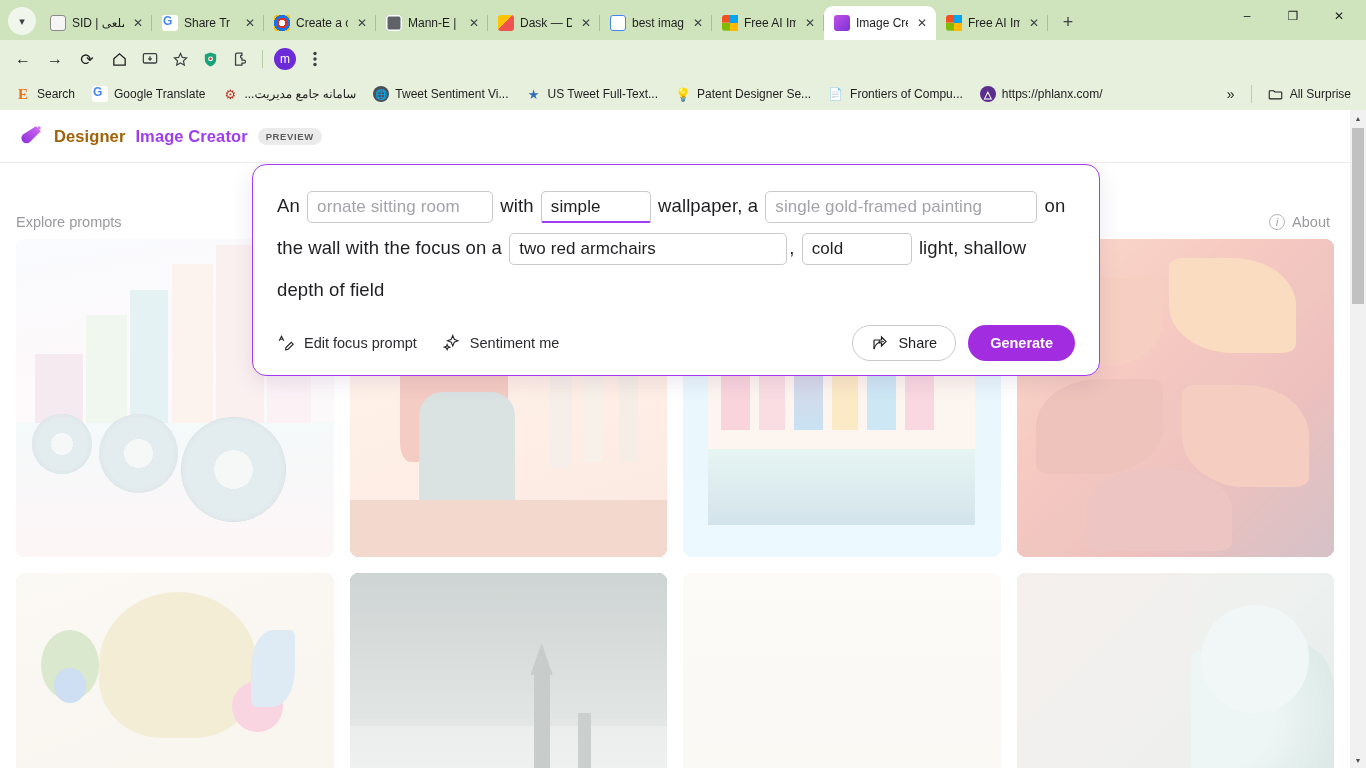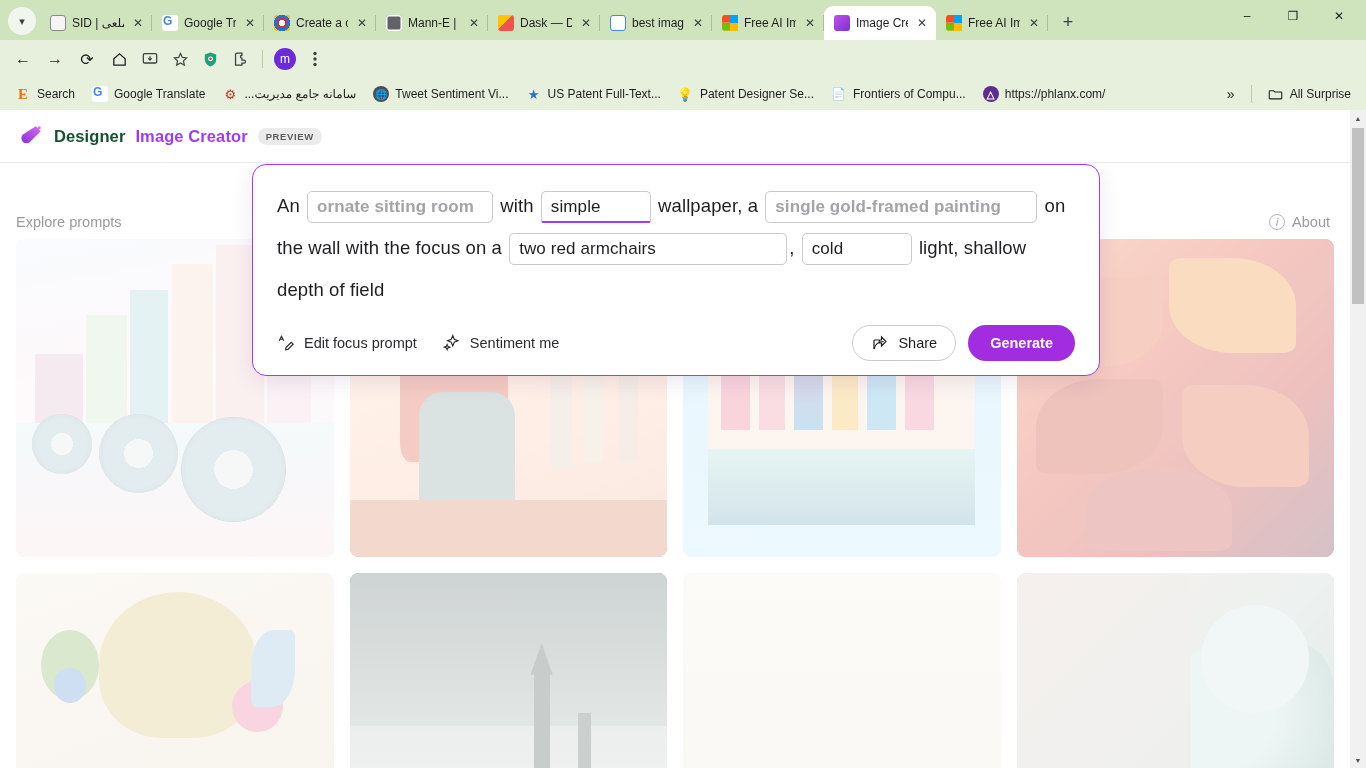--- a/index.html
+++ b/index.html
@@ -100,21 +100,21 @@
   .page { position: relative; height: 658px; background: #ffffff; overflow: hidden; }
 
   .site-header {
     height: 53px; background: #ffffff; display: flex; align-items: center;
     padding: 0 18px; gap: 10px; position: relative; z-index: 30;
     border-bottom: 1px solid #eceaee;
   }
   .brand-mark {
     width: 26px; height: 26px; flex: none; position: relative;
   }
-  .brand-name { font-size: 16.5px; font-weight: bold; color: #14532d; letter-spacing: .1px; }
+  .brand-name { font-size: 16.5px; font-weight: bold; color: #a16207; letter-spacing: .1px; }
   .brand-sub { font-size: 16.5px; font-weight: bold; color: #a03cf0; letter-spacing: .1px; }
   .preview-badge {
     font-size: 9.5px; letter-spacing: .6px; color: #5c5c5c; background: #ebebeb;
     border-radius: 9px; padding: 3px 8px; font-weight: bold;
   }
   .hdr-right { margin-left: auto; display: flex; align-items: center; gap: 14px; }
   .feedback-ico { width: 22px; height: 22px; display: flex; align-items: center; justify-content: center; color: #222; }
   .signin-btn {
     background: #a22ce0; color: #ffffff; border-radius: 20px;
     height: 36px; padding: 0 18px 0 13px; display: flex; align-items: center; gap: 8px;
@@ -166,21 +166,21 @@
   .prompt-text {
     font-size: 18.5px; line-height: 42px; color: #1f1f23; letter-spacing: .1px;
   }
   .slot {
     display: inline-block; vertical-align: middle; height: 32px;
     border: 1px solid #c9c9ce; border-radius: 5px;
     padding: 0 9px; font-size: 17px; line-height: 30px;
     background: #ffffff; color: #1f1f23; margin: 0 2px;
     overflow: hidden; white-space: nowrap;
   }
-  .slot.ph { color: #a3a3aa; font-weight: bold; }
+  .slot.ph { color: #a3a3aa; }
   .slot.focused { border-color: #c9c9ce; border-bottom: 2.5px solid #a33cf0; border-radius: 5px 5px 2px 2px; }
 
   .card-actions { display: flex; align-items: center; gap: 26px; margin-top: 14px; }
   .act { display: flex; align-items: center; gap: 9px; font-size: 14.5px; color: #2b2b30; }
   .act-ico { width: 18px; height: 18px; display: flex; align-items: center; justify-content: center; }
   .actions-right { margin-left: auto; display: flex; align-items: center; gap: 12px; }
   .share-btn {
     display: flex; align-items: center; gap: 9px; height: 36px; padding: 0 18px;
     border: 1px solid #c9c9ce; border-radius: 19px; font-size: 14.5px; color: #1f1f23; background: #fff;
   }
@@ -210,21 +210,21 @@
     <div class="tabs-wrap">
 
       <div class="tab">
         <span class="favicon fv-sid"></span>
         <span class="tlabel">SID | ملعى</span>
         <span class="tclose">✕</span>
       </div>
 
       <div class="tab">
         <span class="favicon fv-gt"></span>
-        <span class="tlabel">Google Tr</span>
+        <span class="tlabel">Share Tr</span>
         <span class="tclose">✕</span>
       </div>
 
       <div class="tab">
         <span class="favicon fv-circle-ms"></span>
         <span class="tlabel">Create a c</span>
         <span class="tclose">✕</span>
       </div>
 
       <div class="tab">
@@ -334,21 +334,21 @@
     <div class="bm">
       <span class="bm-ico" style="color:#c0392b;font-size:13px;">⚙</span>
       <span class="bm-label" style="direction:rtl;">سامانه جامع مدیریت...</span>
     </div>
     <div class="bm">
       <span class="bm-ico" style="background:#4a4f58;border-radius:50%;color:#fff;font-size:10px;">🌐</span>
       <span class="bm-label">Tweet Sentiment Vi...</span>
     </div>
     <div class="bm">
       <span class="bm-ico" style="color:#2f6fb5;font-size:13px;">★</span>
-      <span class="bm-label">US Patent Full-Text...</span>
+      <span class="bm-label">US Tweet Full-Text...</span>
     </div>
     <div class="bm">
       <span class="bm-ico" style="color:#d8b72e;font-size:13px;">💡</span>
       <span class="bm-label">Patent Designer Se...</span>
     </div>
     <div class="bm">
       <span class="bm-ico" style="color:#3b6ea5;font-size:12px;">📄</span>
       <span class="bm-label">Frontiers of Compu...</span>
     </div>
     <div class="bm">

